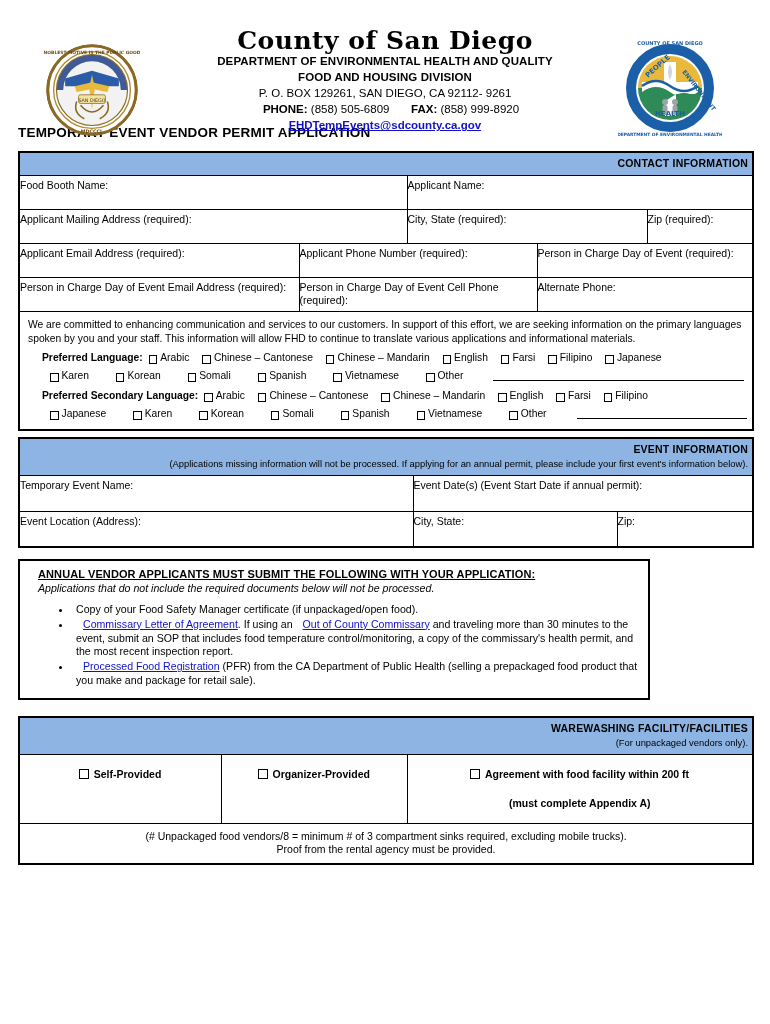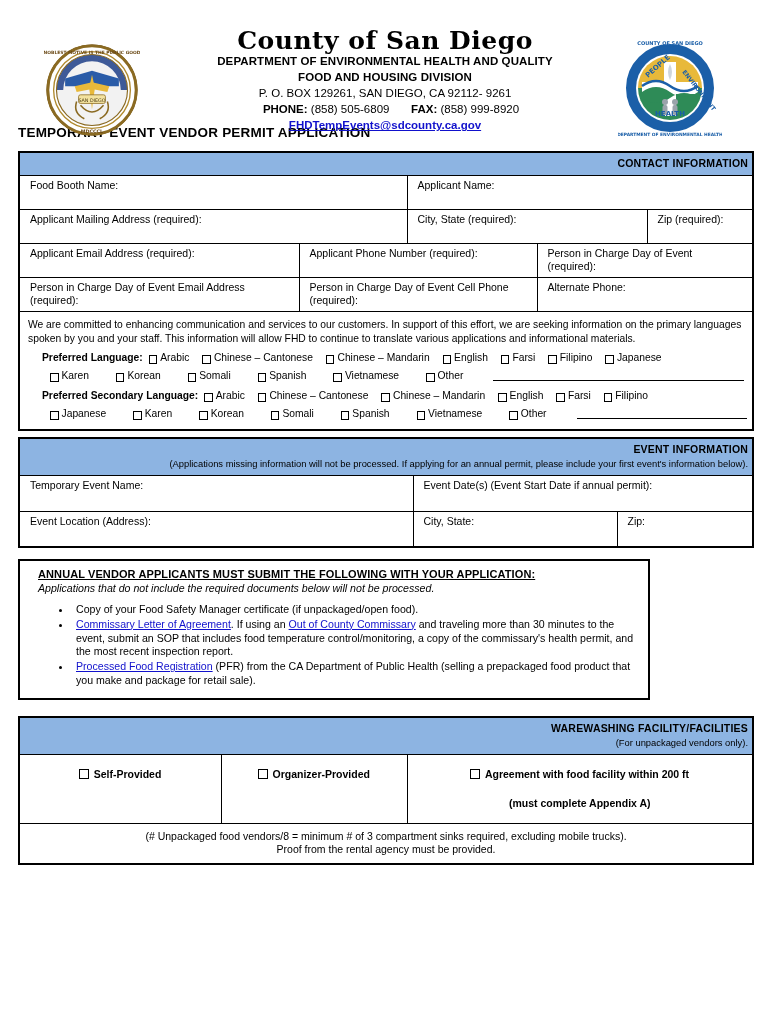--- a/index.html
+++ b/index.html
@@ -62,21 +62,21 @@
   
   .tbl {
     width: 734px;
     border-collapse: collapse;
     table-layout: fixed;
     border: 2.5px solid #000;
   }
   .tbl td {
     border: 1px solid #000;
     vertical-align: top;
-    padding: 3px 10px;
+    padding: 3px 0;
     font-size: 10.5px;
     line-height: 1.25;
   }
   .bluehdr {
     background: #8db4e2;
     text-align: right;
     font-weight: bold;
     font-size: 12.5px;
     padding: 4px 4px 5px 4px !important;
     letter-spacing: .2px;
@@ -146,21 +146,21 @@
     margin: 9px 0 0 0;
     padding-left: 34px;
     list-style: disc;
   }
   .annual li {
     font-size: 10.6px;
     line-height: 1.3;
     margin-bottom: 1px;
     padding-left: 4px;
   }
-  .lnk { color: #1111cc; text-decoration: underline; }
+  .lnk { color: #1111cc; text-decoration: underline; margin-left: 7px; }
 
   
   .wwcell {
     text-align: center;
     font-weight: bold;
     font-size: 11px;
     vertical-align: middle;
     padding: 13px 6px 13px 6px !important;
     height: 58px;
   }

